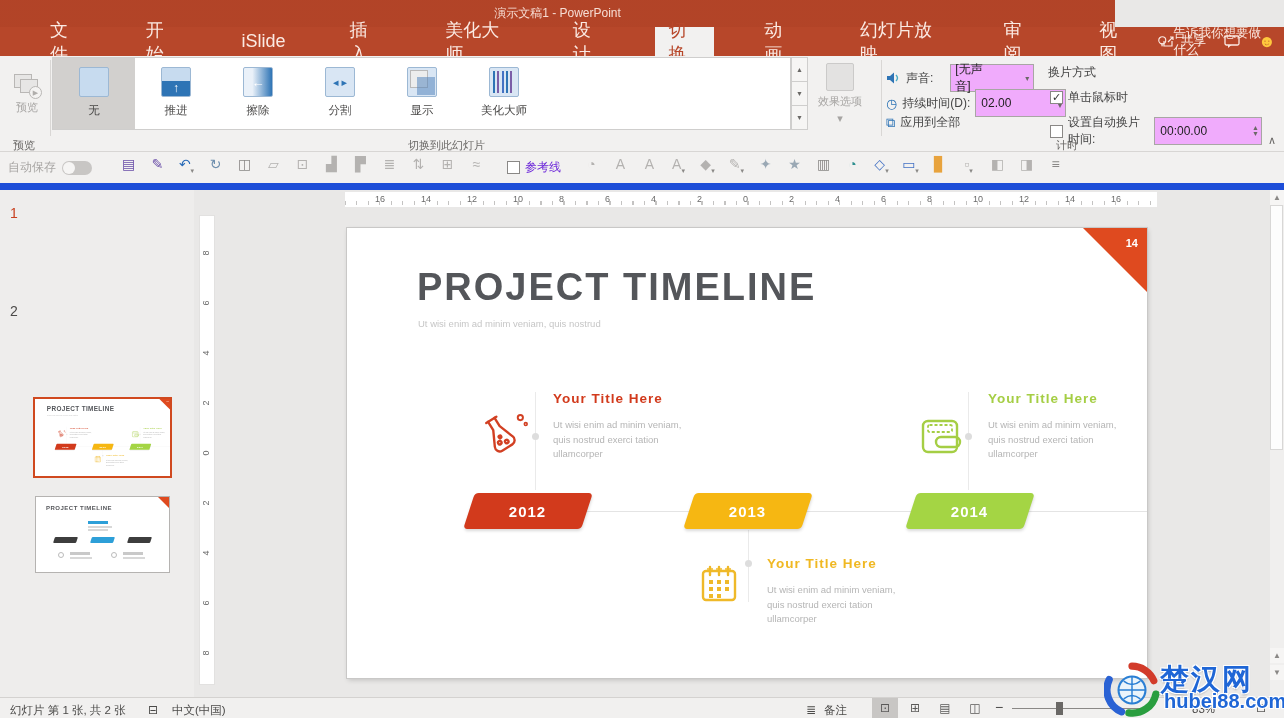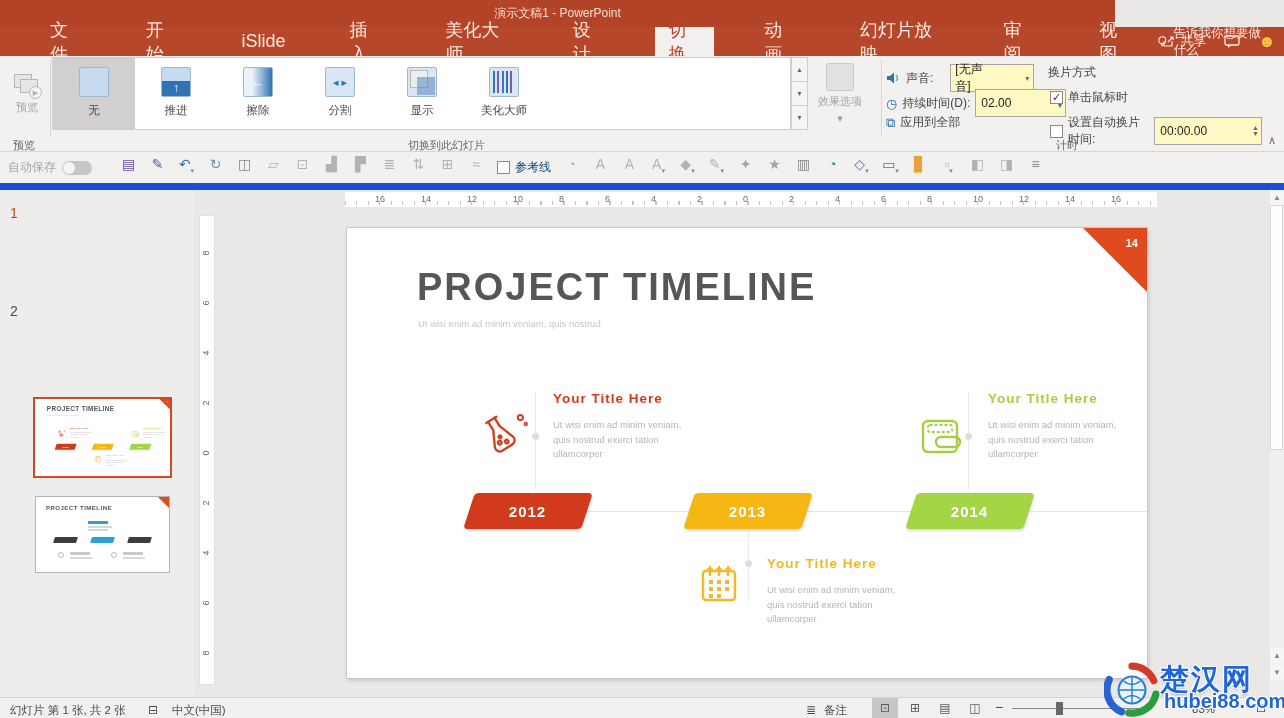--- a/index.html
+++ b/index.html
@@ -56,37 +56,37 @@
     background:repeating-linear-gradient(90deg,#2e74b5 0 2px,transparent 2px 4px,#7b5ea7 4px 6px,transparent 6px 9px,#4472c4 9px 11px,transparent 11px 13px); }
   .scrollcol { position:absolute; left:791px; top:1px; width:17px; height:73px; display:flex; flex-direction:column; }
   .scrollcol div { flex:1; border:1px solid #cfcecd; border-top:none; background:#f6f5f4; color:#6a6866; font-size:7px; display:flex; align-items:center; justify-content:center; }
   .scrollcol div:first-child { border-top:1px solid #cfcecd; }
   .effbtn { position:absolute; left:808px; top:2px; width:64px; height:71px; display:flex; flex-direction:column; align-items:center; padding-top:5px; gap:3px; }
   .effbtn .sq { width:28px; height:28px; background:#e3e2e1; border:1px solid #cbcac9; border-radius:2px; }
   .effbtn .lbl,.effbtn .car { font-size:11px; color:#a6a4a2; }
 
   .timing { position:absolute; left:886px; top:0; width:376px; height:80px; font-size:12px; color:#444; }
   .trow { position:absolute; display:flex; align-items:center; gap:5px; }
-  .dd,.spin { background:#fef9c3; border:1px solid #a8a6a4; height:28px; display:flex; align-items:center; font-size:12px; color:#222;gap:40px; }
+  .dd,.spin { background:#f0abfc; border:1px solid #a8a6a4; height:28px; display:flex; align-items:center; font-size:12px; color:#222;gap:40px; }
   .dd { width:84px; padding:0 4px; justify-content:space-between; }
   .spin { padding:0 2px 0 5px; }
   .spin .arrows,.dd .car { color:#6a6866; font-size:8px; }
   .spin .arrows { display:flex; flex-direction:column; line-height:6px; margin-left:5px; font-size:7px; }
   .cb { width:13px; height:13px; border:1px solid #8a8886; background:#fff; display:inline-flex; align-items:center; justify-content:center; font-size:11px; color:#333; flex:none; }
   .icon-b { color:#2e74b5; font-size:13px; }
   .collapse { position:absolute; right:8px; top:78px; color:#696765; font-size:11px; }
 
   
   .qat { position:absolute; left:0; top:152px; width:1284px; height:38px; background:#f2f1f0; border-bottom:7px solid #1d4ed8; display:flex; align-items:center; padding-left:8px; }
   .autosave { color:#a8a6a4; font-size:12px; margin-right:6px; }
   .toggle { width:30px; height:14px; border-radius:7px; background:#c8c6c4; position:relative; margin-right:22px; }
   .toggle i { position:absolute; left:1px; top:1px; width:12px; height:12px; border-radius:50%; background:#f6f5f4; }
   .qicon { width:29px; text-align:center; font-size:14px; line-height:22px; position:relative; flex:none; }
   .qicon sub { font-size:7px; color:#8a8886; }
-  .guidesbox { display:flex; align-items:center; gap:5px; margin:0 6px; font-size:12px; color:#0c4a6e; }
+  .guidesbox { display:flex; align-items:center; gap:5px; margin:0 16px; font-size:12px; color:#6d28d9; }
 
   
   .thumbpanel { position:absolute; left:0; top:190px; width:194px; height:507px; background:#eeedec; }
   .snum { position:absolute; left:10px; font-size:14px; }
   .thumb { position:absolute; background:#fff; overflow:hidden; }
   .thumb1 { left:33px; top:207px; width:139px; height:81px; border:2px solid #d0491f; }
   .thumb2 { left:35px; top:306px; width:135px; height:77px; border:1px solid #b5b3b1; }
   .scalewrap { position:absolute; left:0; top:0; width:800px; height:450px; transform:scale(0.169); transform-origin:0 0; }
 
   .vruler { position:absolute; left:199px; top:215px; width:16px; height:470px; background:#fff; border:1px solid #e2e1e0;

